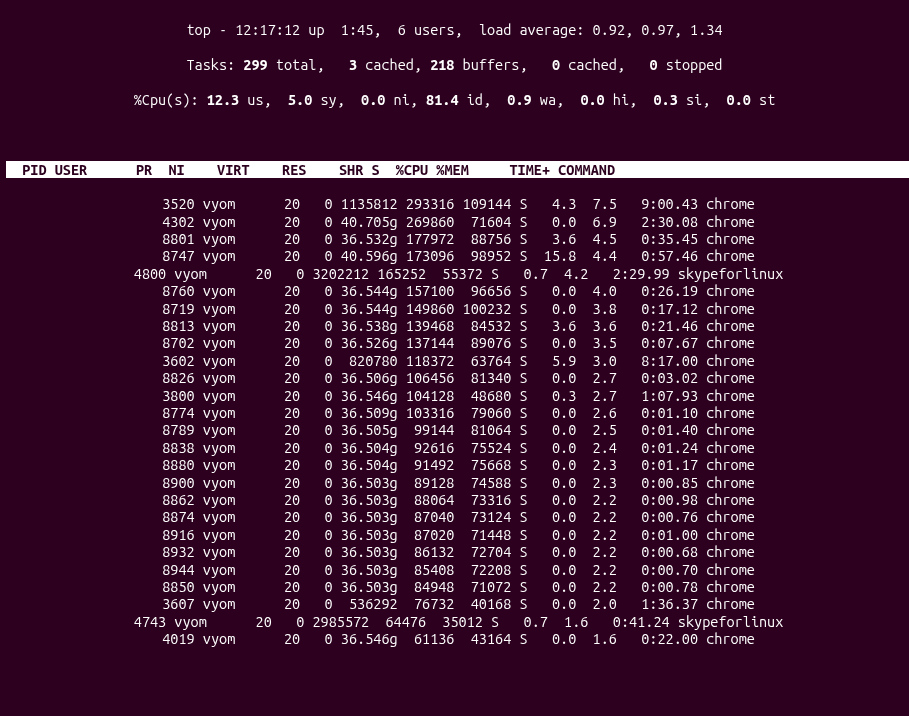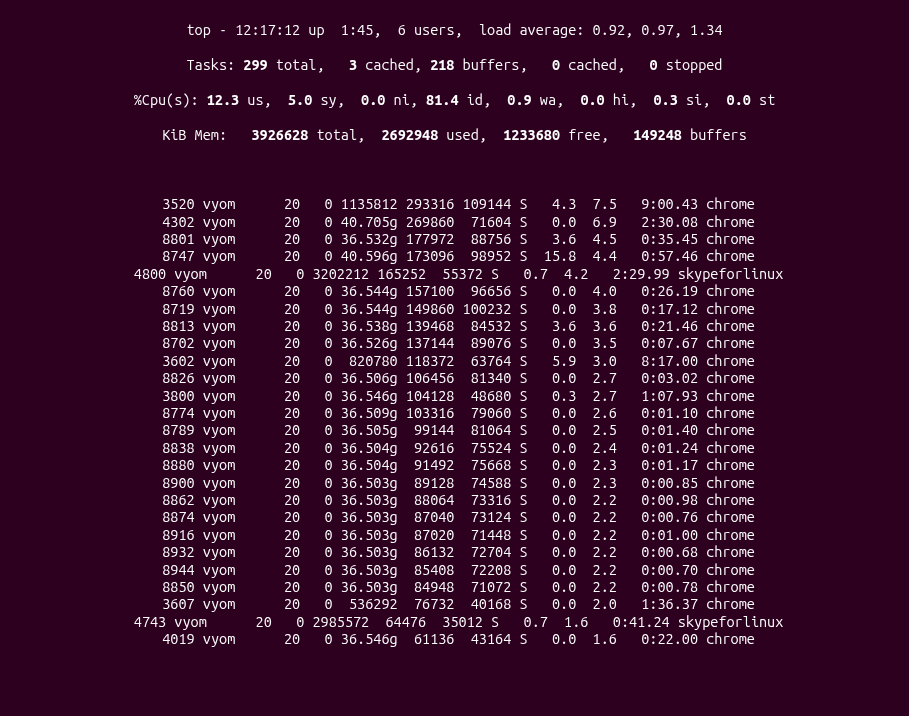--- a/index.html
+++ b/index.html
@@ -32,16 +32,16 @@
     font-weight: bold;
   }
 </style>
 </head>
 <body>
 
 <div class="terminal">
 <div class="header-line"><span>top - </span><span>12:17:12</span><span> up  </span><span>1:45</span><span>,  </span><span>6 users</span><span>,  </span><span>load average: </span><span>0.92, 0.97, 1.34</span></div>
 <div class="header-line"><span>Tasks: </span><span class="bold">299</span><span> total,   </span><span class="bold">3</span><span> cached, </span><span class="bold">218</span><span> buffers,   </span><span class="bold">0</span><span> cached,   </span><span class="bold">0</span><span> stopped</span></div>
 <div class="header-line"><span>%Cpu(s): </span><span class="bold">12.3</span><span> us,  </span><span class="bold">5.0</span><span> sy,  </span><span class="bold">0.0</span><span> ni, </span><span class="bold">81.4</span><span> id,  </span><span class="bold">0.9</span><span> wa,  </span><span class="bold">0.0</span><span> hi,  </span><span class="bold">0.3</span><span> si,  </span><span class="bold">0.0</span><span> st</span></div>
-<div class="header-line"><span>KiB Mem:   </span><span class="bold">3926628</span><span> total,  </span><span class="bold">2692948</span><span> used,  </span><span class="bold">1233680</span><span> free,   </span><span class="bold">149248</span><span> buffers</span></div>
 <div class="header-line"> </div>
+<div><span class="columns bold">  PID USER      PR  NI    VIRT    RES    SHR S  %CPU %MEM     TIME+ COMMAND                                          </span></div>
 <div id="process-list"><div class="row"> 3520 vyom      20   0 1135812 293316 109144 S   4.3  7.5   9:00.43 chrome</div><div class="row"> 4302 vyom      20   0 40.705g 269860  71604 S   0.0  6.9   2:30.08 chrome</div><div class="row"> 8801 vyom      20   0 36.532g 177972  88756 S   3.6  4.5   0:35.45 chrome</div><div class="row"> 8747 vyom      20   0 40.596g 173096  98952 S  15.8  4.4   0:57.46 chrome</div><div class="row"> 4800 vyom      20   0 3202212 165252  55372 S   0.7  4.2   2:29.99 skypeforlinux</div><div class="row"> 8760 vyom      20   0 36.544g 157100  96656 S   0.0  4.0   0:26.19 chrome</div><div class="row"> 8719 vyom      20   0 36.544g 149860 100232 S   0.0  3.8   0:17.12 chrome</div><div class="row"> 8813 vyom      20   0 36.538g 139468  84532 S   3.6  3.6   0:21.46 chrome</div><div class="row"> 8702 vyom      20   0 36.526g 137144  89076 S   0.0  3.5   0:07.67 chrome</div><div class="row"> 3602 vyom      20   0  820780 118372  63764 S   5.9  3.0   8:17.00 chrome</div><div class="row"> 8826 vyom      20   0 36.506g 106456  81340 S   0.0  2.7   0:03.02 chrome</div><div class="row"> 3800 vyom      20   0 36.546g 104128  48680 S   0.3  2.7   1:07.93 chrome</div><div class="row"> 8774 vyom      20   0 36.509g 103316  79060 S   0.0  2.6   0:01.10 chrome</div><div class="row"> 8789 vyom      20   0 36.505g  99144  81064 S   0.0  2.5   0:01.40 chrome</div><div class="row"> 8838 vyom      20   0 36.504g  92616  75524 S   0.0  2.4   0:01.24 chrome</div><div class="row"> 8880 vyom      20   0 36.504g  91492  75668 S   0.0  2.3   0:01.17 chrome</div><div class="row"> 8900 vyom      20   0 36.503g  89128  74588 S   0.0  2.3   0:00.85 chrome</div><div class="row"> 8862 vyom      20   0 36.503g  88064  73316 S   0.0  2.2   0:00.98 chrome</div><div class="row"> 8874 vyom      20   0 36.503g  87040  73124 S   0.0  2.2   0:00.76 chrome</div><div class="row"> 8916 vyom      20   0 36.503g  87020  71448 S   0.0  2.2   0:01.00 chrome</div><div class="row"> 8932 vyom      20   0 36.503g  86132  72704 S   0.0  2.2   0:00.68 chrome</div><div class="row"> 8944 vyom      20   0 36.503g  85408  72208 S   0.0  2.2   0:00.70 chrome</div><div class="row"> 8850 vyom      20   0 36.503g  84948  71072 S   0.0  2.2   0:00.78 chrome</div><div class="row"> 3607 vyom      20   0  536292  76732  40168 S   0.0  2.0   1:36.37 chrome</div><div class="row"> 4743 vyom      20   0 2985572  64476  35012 S   0.7  1.6   0:41.24 skypeforlinux</div><div class="row"> 4019 vyom      20   0 36.546g  61136  43164 S   0.0  1.6   0:22.00 chrome</div></div>
 </div>
 
 </body></html>

